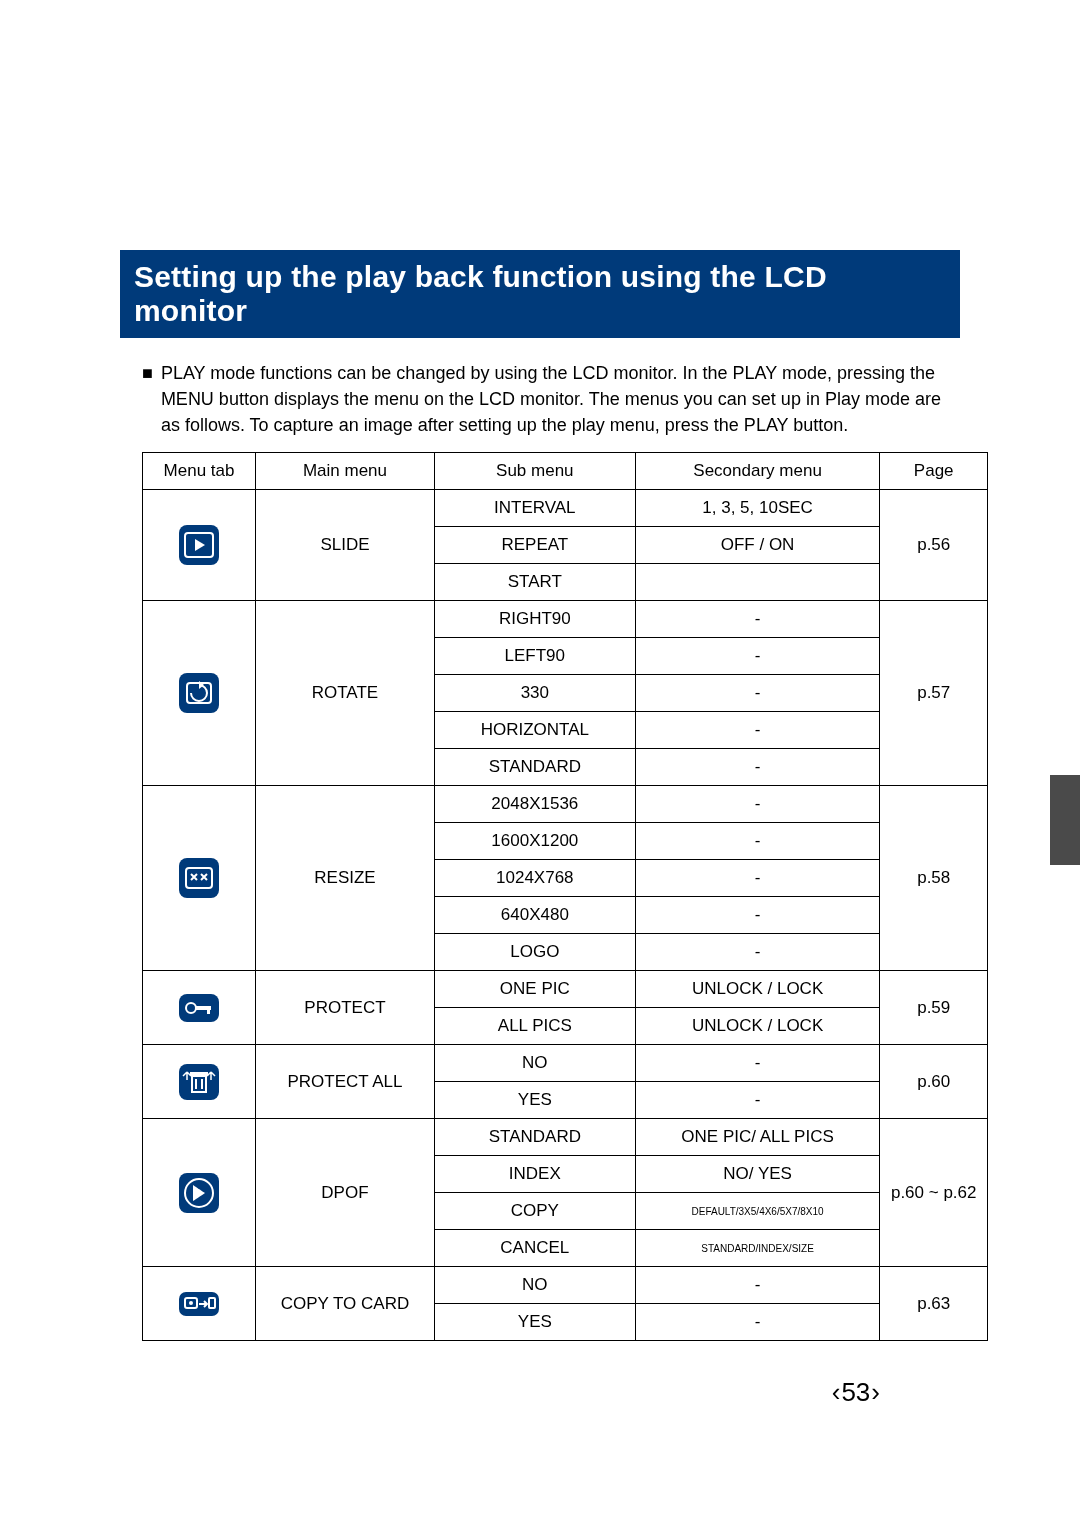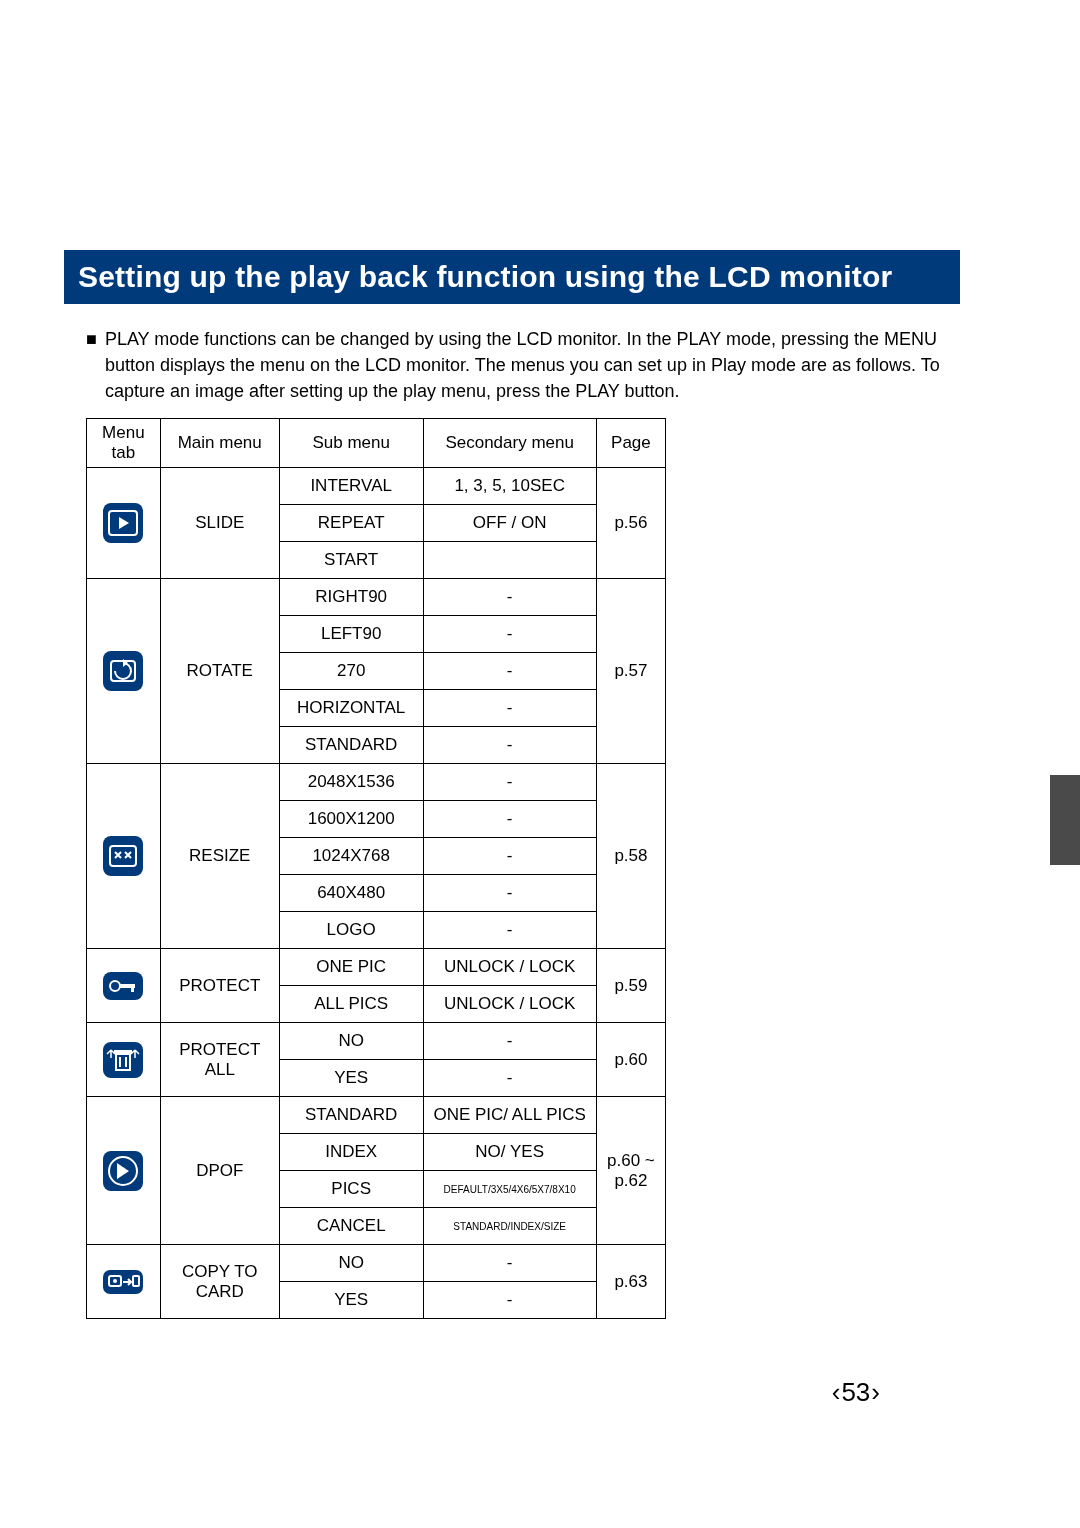--- a/index.html
+++ b/index.html
@@ -6,21 +6,21 @@
     margin: 0;
     padding: 0;
     background: #ffffff;
     font-family: Arial, Helvetica, sans-serif;
     color: #000;
     width: 1080px;
     height: 1528px;
     position: relative;
   }
   .page {
-    padding: 250px 120px 0 64px;
+    padding: 250px 120px 0 120px;
     position: relative;
   }
   .title-bar {
     background: #003a7a;
     color: #ffffff;
     font-weight: bold;
     font-size: 30px;
     padding: 10px 14px;
     font-stretch: condensed;
     letter-spacing: 0.2px;
@@ -33,21 +33,21 @@
     display: flex;
     gap: 8px;
   }
   .bullet {
     font-size: 18px;
   }
   table.menu {
     border-collapse: collapse;
     margin-top: 14px;
     margin-left: 22px;
-    width: 580px;
+    width: 846px;
     font-size: 17px;
     border-radius: 8px;
   }
   table.menu th,
   table.menu td {
     border: 1px solid #000;
     padding: 4px 6px;
     text-align: center;
     vertical-align: middle;
     height: 28px;
@@ -142,21 +142,21 @@
         <td rowspan="5">ROTATE</td>
         <td>RIGHT90</td>
         <td>-</td>
         <td rowspan="5">p.57</td>
       </tr>
       <tr>
           <td>LEFT90</td>
           <td>-</td>
         </tr>
       <tr>
-          <td>270</td>
+          <td>330</td>
           <td>-</td>
         </tr>
       <tr>
           <td>HORIZONTAL</td>
           <td>-</td>
         </tr>
       <tr>
           <td>STANDARD</td>
           <td>-</td>
         </tr>
@@ -244,21 +244,21 @@
         <td rowspan="4">DPOF</td>
         <td>STANDARD</td>
         <td>ONE PIC/ ALL PICS</td>
         <td rowspan="4">p.60 ~ p.62</td>
       </tr>
       <tr>
           <td>INDEX</td>
           <td>NO/ YES</td>
         </tr>
       <tr>
-          <td>PICS</td>
+          <td>COPY</td>
           <td class="small">DEFAULT/3X5/4X6/5X7/8X10</td>
         </tr>
       <tr>
           <td>CANCEL</td>
           <td class="small">STANDARD/INDEX/SIZE</td>
         </tr>
 
       <tr>
         <td class="icon-cell" rowspan="2">
           <svg width="44" height="28" viewBox="0 0 44 28">

